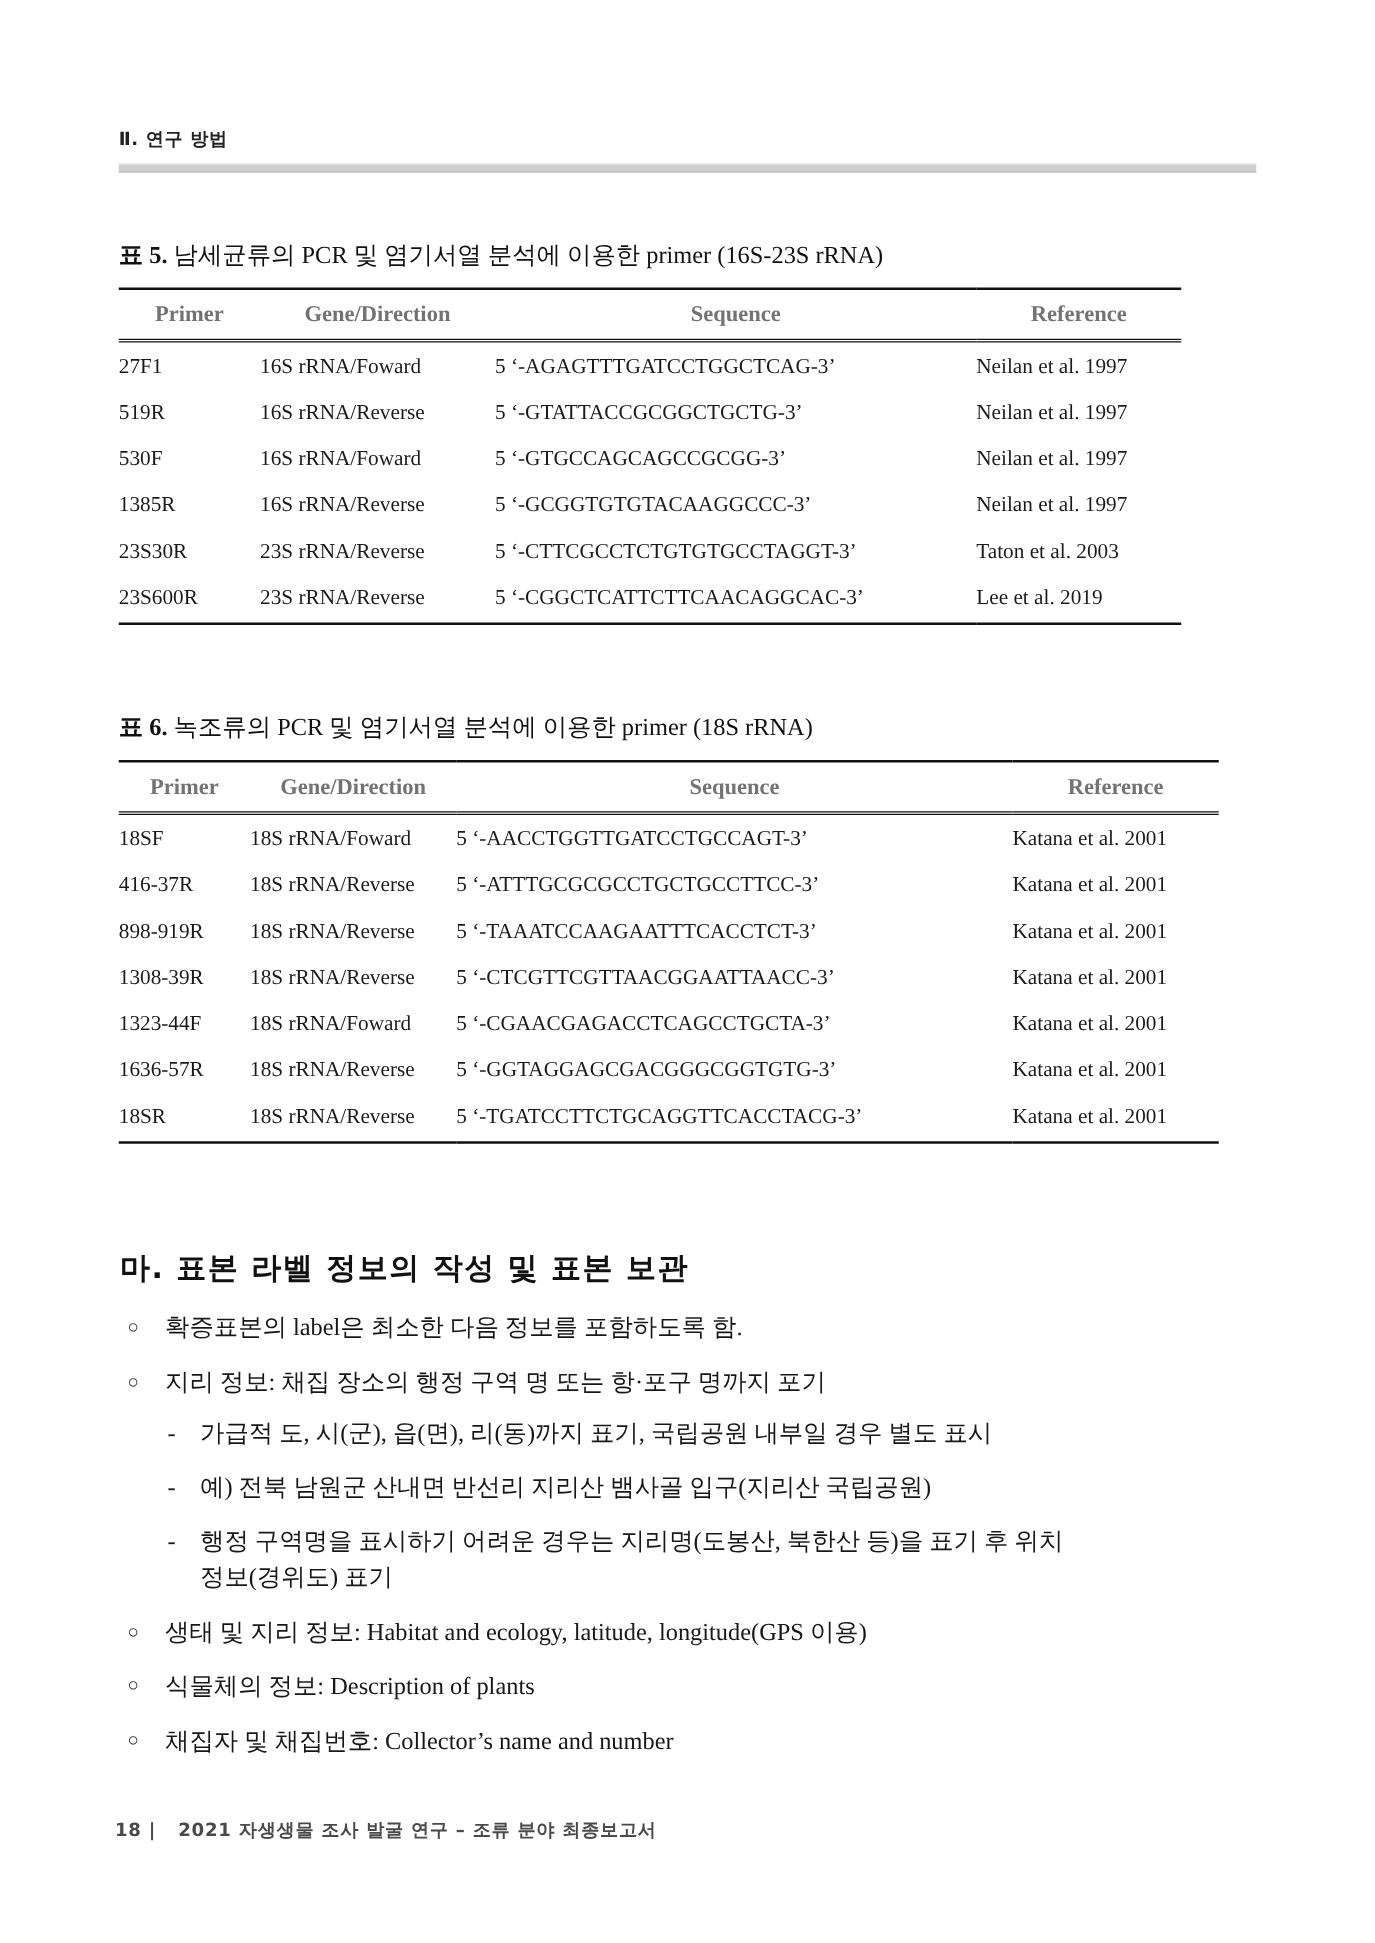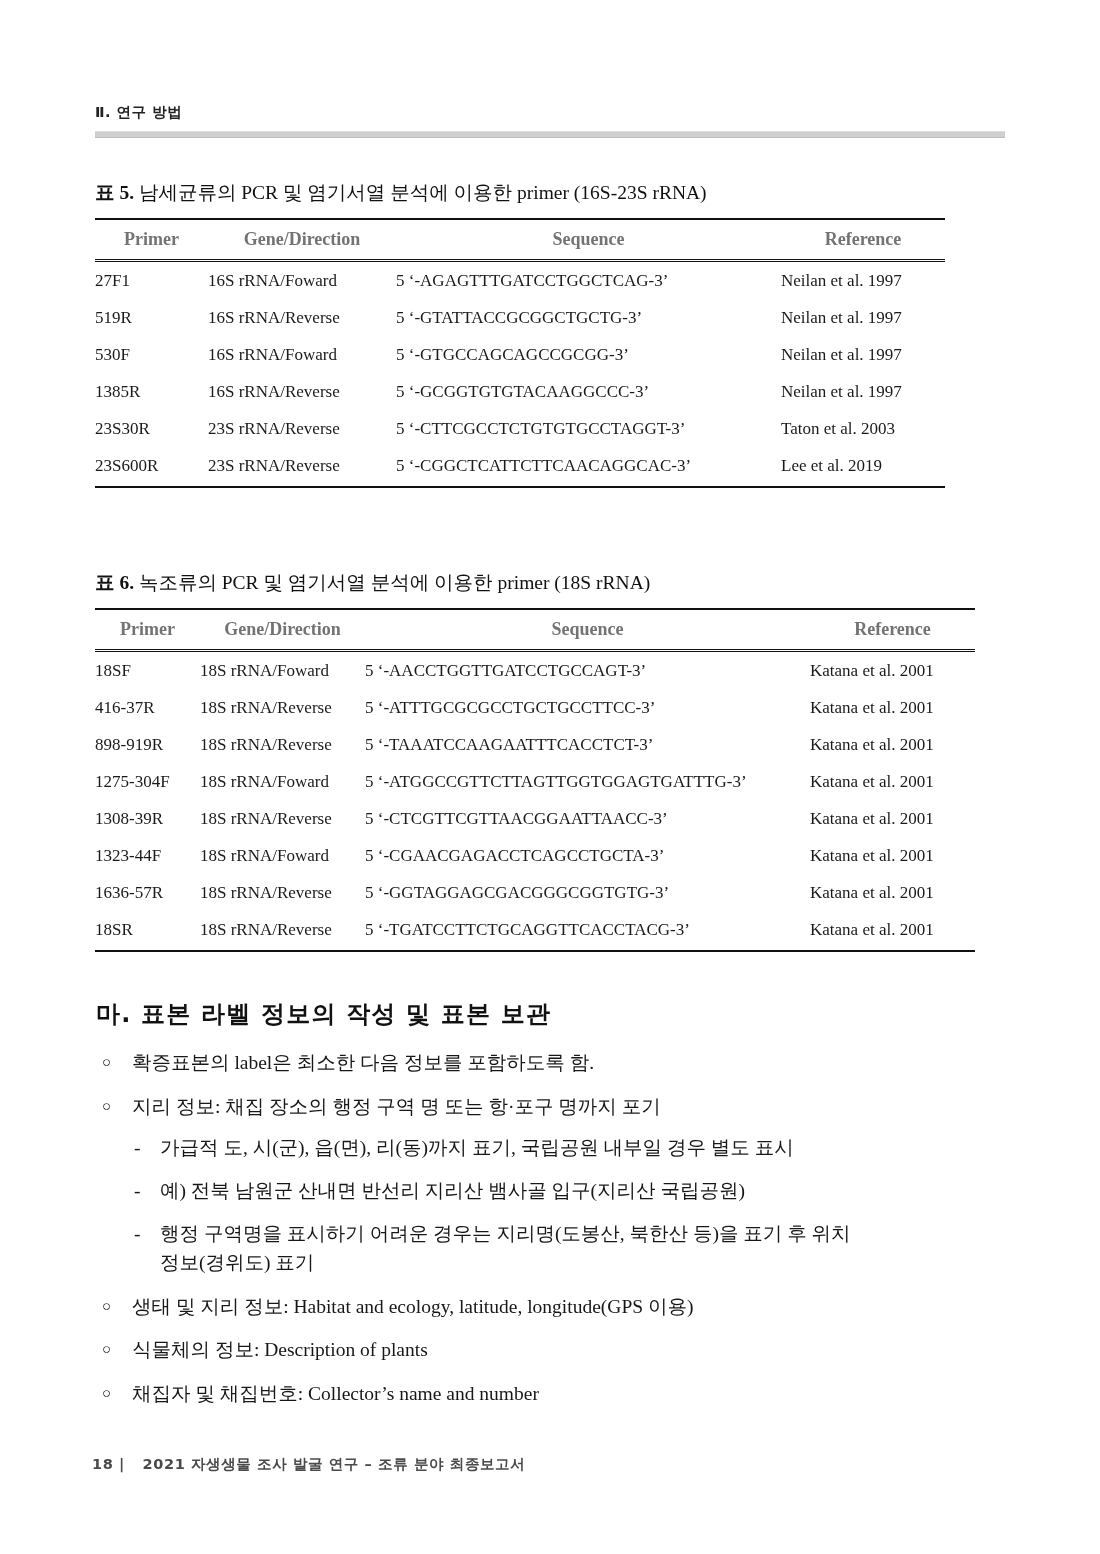--- a/index.html
+++ b/index.html
@@ -40,21 +40,21 @@
   .running-header .rh-rule {
     margin-top: 10px;
     height: 5px;
     background: #cfcfcf;
     border-top: 1px solid #dcdcdc;
     border-bottom: 1px solid #bdbdbd;
   }
 
   
   .table-block { position: absolute; }
-  #table5-block { left: 95px; top: 180px; width: 850px; }
+  #table5-block { left: 95px; top: 192px; width: 850px; }
   #table6-block { left: 95px; top: 570px; width: 880px; }
 
   .tbl-caption {
     font-size: 19.5px;
     line-height: 1.3;
     margin-bottom: 13px;
     white-space: nowrap;
     color: #111;
   }
   .tbl-caption .cap-label {
@@ -299,26 +299,20 @@
         <tr>
           <td>416-37R</td>
           <td>18S rRNA/Reverse</td>
           <td>5 ‘-ATTTGCGCGCCTGCTGCCTTCC-3’</td>
           <td>Katana et al. 2001</td>
         </tr>
         <tr>
           <td>898-919R</td>
           <td>18S rRNA/Reverse</td>
           <td>5 ‘-TAAATCCAAGAATTTCACCTCT-3’</td>
-          <td>Katana et al. 2001</td>
-        </tr>
-        <tr>
-          <td>1275-304F</td>
-          <td>18S rRNA/Foward</td>
-          <td>5 ‘-ATGGCCGTTCTTAGTTGGTGGAGTGATTTG-3’</td>
           <td>Katana et al. 2001</td>
         </tr>
         <tr>
           <td>1308-39R</td>
           <td>18S rRNA/Reverse</td>
           <td>5 ‘-CTCGTTCGTTAACGGAATTAACC-3’</td>
           <td>Katana et al. 2001</td>
         </tr>
         <tr>
           <td>1323-44F</td>

